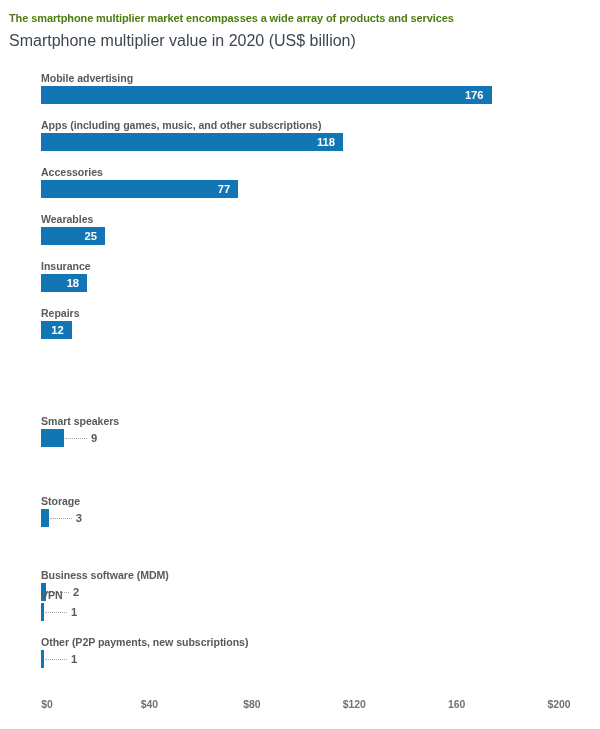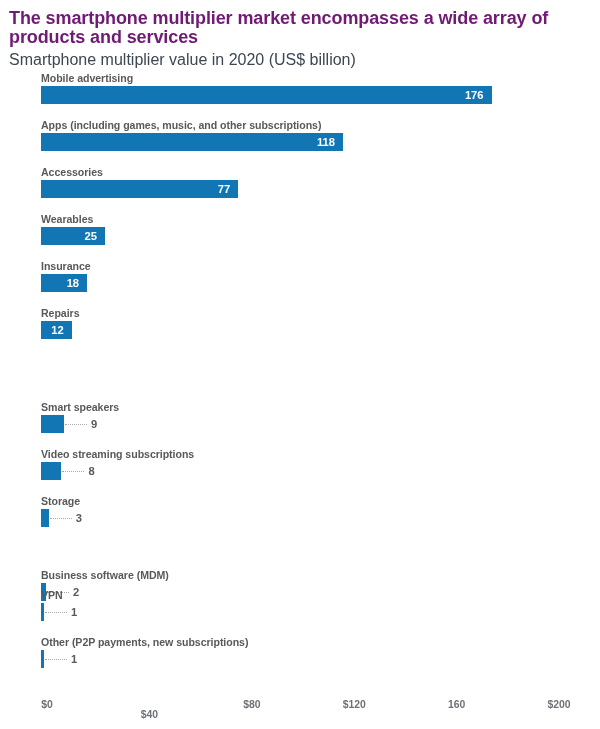--- a/index.html
+++ b/index.html
@@ -18,24 +18,24 @@
   #figure {
     width: 600px;
     height: 729px;
     position: relative;
     box-sizing: border-box;
   }
   .header {
     padding: 9px 14px 0 9px;
   }
   .chart-title {
-    font-size: 18px;
+    font-size: 11px;
     font-weight: bold;
     line-height: 19px;
-    color: #701a75;
+    color: #4d7c0f;
     letter-spacing: -0.1px;
     margin: 0;
     white-space: pre-line;
   }
   .chart-subtitle {
     font-size: 16px;
     font-weight: normal;
     color: #3c4752;
     margin: 5px 0 0 0;
     line-height: 15px;
@@ -161,36 +161,28 @@
           <div class="bar-value-in" style="left: 38.08px; transform: translateX(-100%);">18</div>
         </div>
       </div>
       <div class="row" style="top: 235px;">
         <div class="cat-label">Repairs</div>
         <div class="bar-wrap">
           <div class="bar" style="width: 30.72px; background: rgb(18, 118, 181);"></div>
           <div class="bar-value-in" style="left: 22.72px; transform: translateX(-100%);">12</div>
         </div>
       </div>
-      <div class="row" style="top: 329px; text-decoration: underline;">
+      <div class="row" style="top: 343px; text-decoration: underline;">
         <div class="cat-label">Smart speakers</div>
         <div class="bar-wrap">
           <div class="bar" style="width: 23.04px; background: rgb(18, 118, 181);"></div>
           <div class="leader" style="left: 24.04px; width: 22px;"></div>
           <div class="bar-value-out" style="left: 50.04px;">9</div>
         </div>
       </div>
-      <div class="row" style="top: 376px;">
-        <div class="cat-label">Video streaming subscriptions</div>
-        <div class="bar-wrap">
-          <div class="bar" style="width: 20.48px; background: rgb(18, 118, 181);"></div>
-          <div class="leader" style="left: 21.48px; width: 22px;"></div>
-          <div class="bar-value-out" style="left: 47.48px;">8</div>
-        </div>
-      </div>
       <div class="row" style="top: 423px;">
         <div class="cat-label">Storage</div>
         <div class="bar-wrap">
           <div class="bar" style="width: 7.68px; background: rgb(18, 118, 181);"></div>
           <div class="leader" style="left: 8.68px; width: 22px;"></div>
           <div class="bar-value-out" style="left: 34.68px;">3</div>
         </div>
       </div>
       <div class="row" style="top: 497px;">
         <div class="cat-label">Business software (MDM)</div>
@@ -213,20 +205,20 @@
         <div class="bar-wrap">
           <div class="bar" style="width: 3px; background: rgb(18, 118, 181);"></div>
           <div class="leader" style="left: 4px; width: 22px;"></div>
           <div class="bar-value-out" style="left: 30px;">1</div>
         </div>
       </div>
     </div>
 
   <div class="axis" id="axis">
       <div class="tick-label" style="left: 47px;">$0</div>
-      <div class="tick-label" style="left: 149.4px; margin-top: 10px;">$40</div>
+      <div class="tick-label" style="left: 149.4px;">$40</div>
       <div class="tick-label" style="left: 251.8px;">$80</div>
       <div class="tick-label" style="left: 354.2px;">$120</div>
       <div class="tick-label" style="left: 456.6px;">160</div>
       <div class="tick-label" style="left: 559px;">$200</div>
     </div>
 
 </div>
 
 </body></html>

